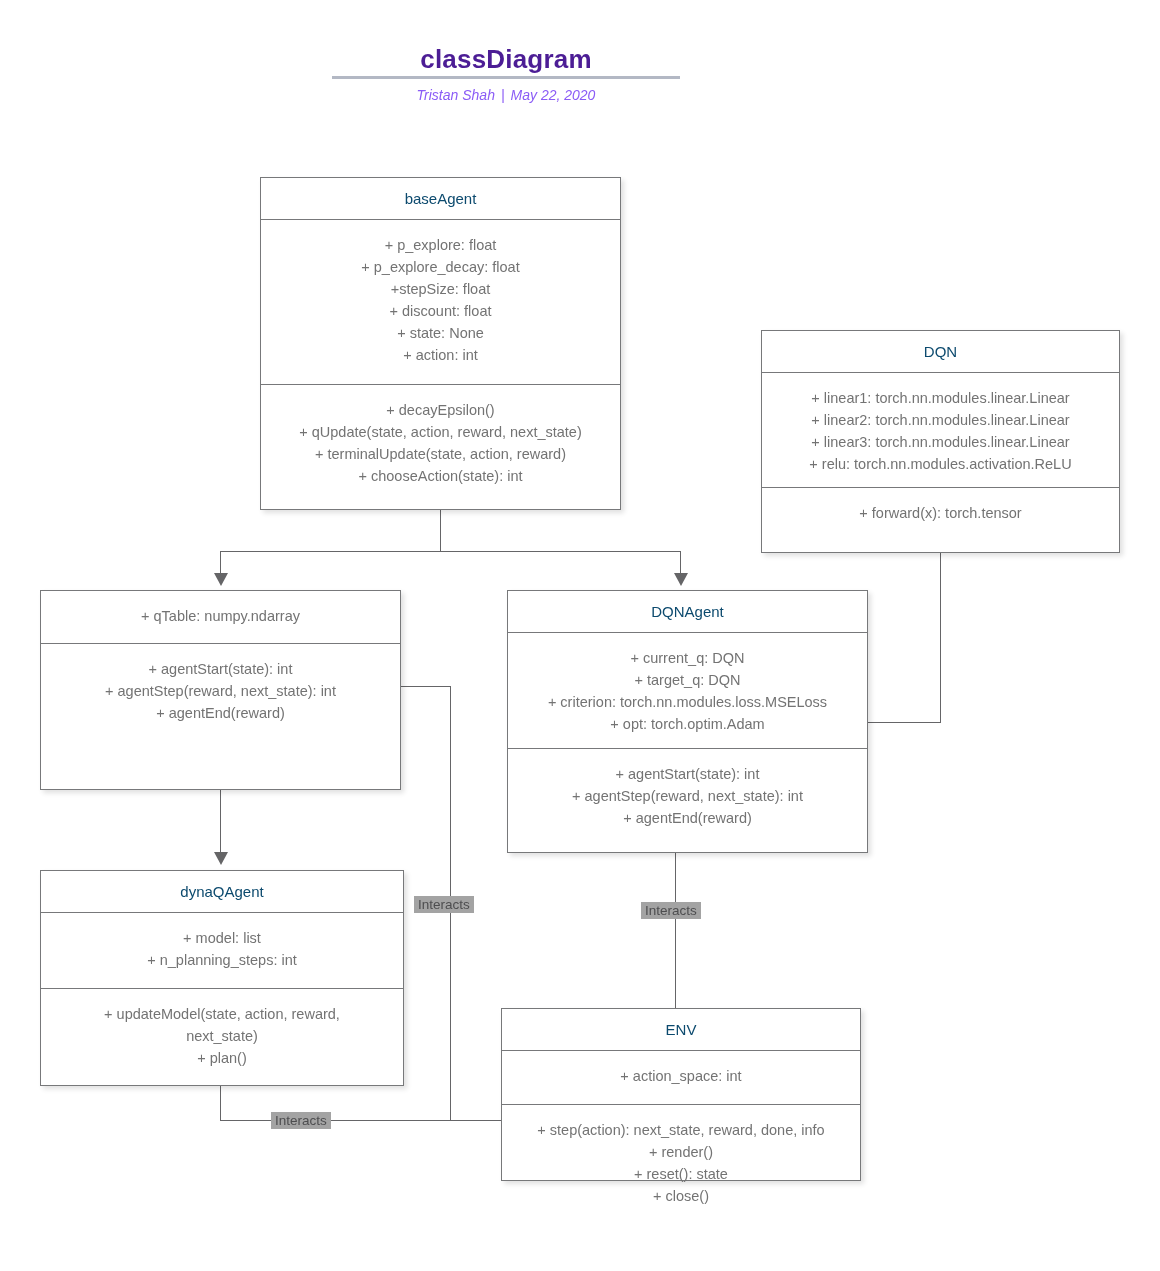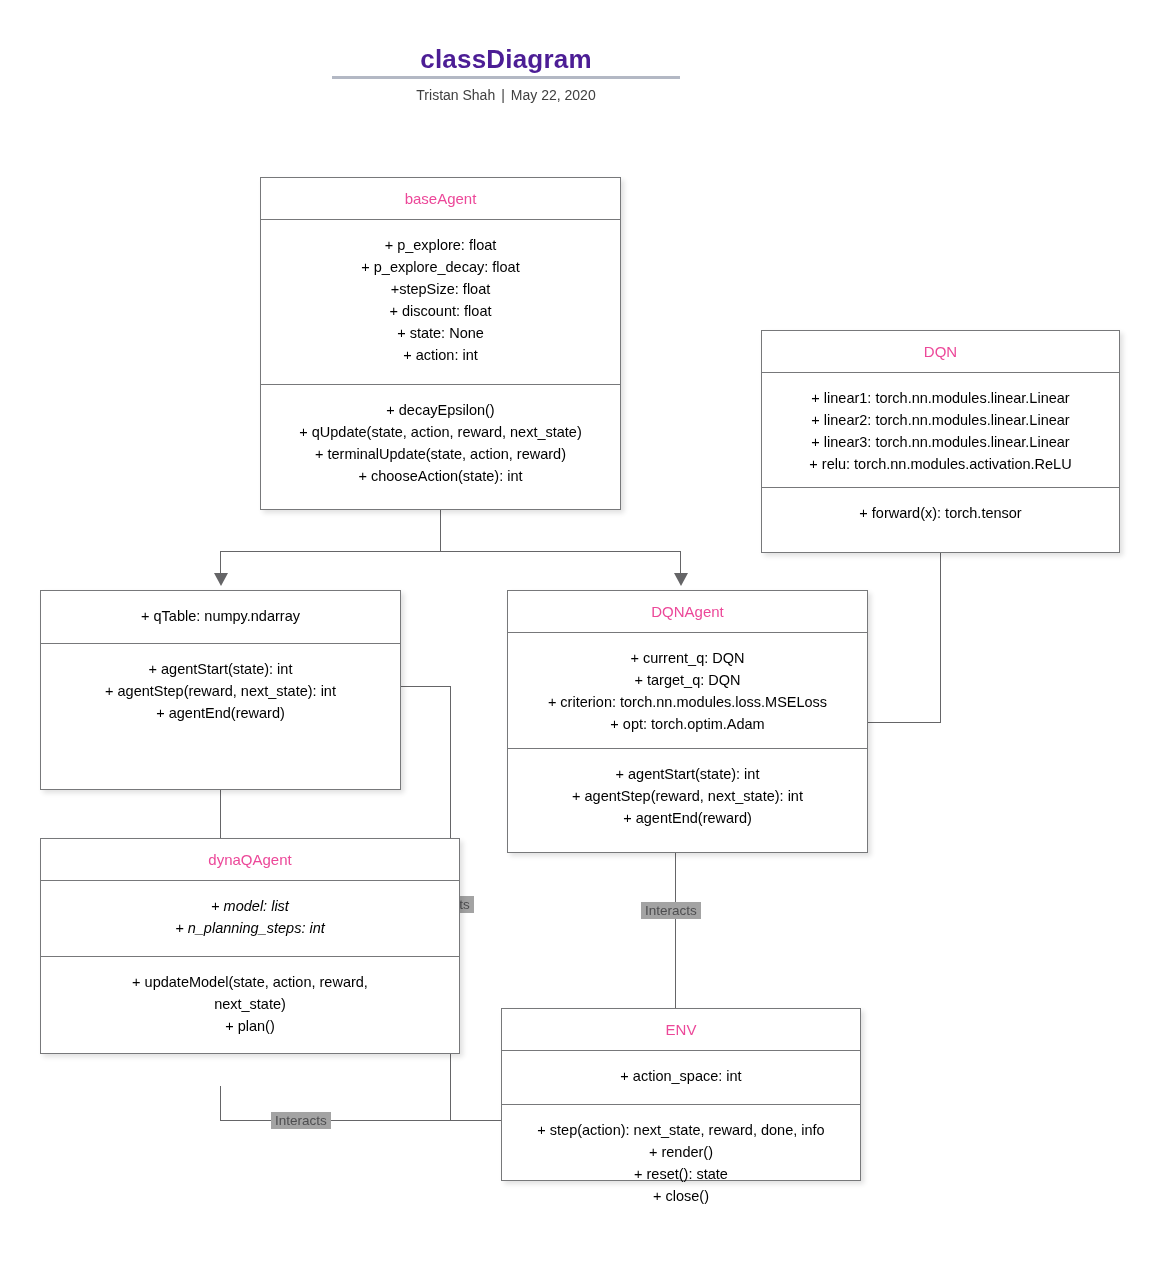--- a/index.html
+++ b/index.html
@@ -36,50 +36,51 @@
     height: 3px;
     background: #b3b8c4;
   }
   #doc-byline {
     position: absolute;
     left: 332px;
     top: 87px;
     width: 348px;
     text-align: center;
     font-size: 14px;
-    color: #404040;
+    color: #8b5cf6;
+    font-style: italic;
   }
   #doc-byline .sep { padding: 0 6px; }
 
   
   .uml-class {
     position: absolute;
     background: #ffffff;
     border: 1px solid #77787a;
     box-sizing: border-box;
     box-shadow: 3px 3px 5px rgba(0,0,0,0.12);
   }
   .uml-name {
     text-align: center;
     font-size: 15px;
-    color: #ec4899;
+    color: #0c4a6e;
     padding: 12px 6px 12px 6px;
     border-bottom: 1px solid #77787a;
     box-sizing: border-box;
   }
   .uml-compartment {
     padding: 14px 10px 14px 10px;
     box-sizing: border-box;
     border-bottom: 1px solid #77787a;
   }
   .uml-compartment:last-child { border-bottom: none; }
   .uml-line {
     text-align: center;
     font-size: 14.5px;
-    color: #000000;
+    color: #737373;
     line-height: 22px;
     white-space: pre-wrap;
   }
 
   
   .conn-v, .conn-h {
     position: absolute;
     background: #656567;
   }
   .conn-v { width: 1px; }
@@ -187,23 +188,23 @@
 + criterion: torch.nn.modules.loss.MSELoss
 + opt: torch.optim.Adam</div>
     </div>
     <div class="uml-compartment" style="height:100px;">
       <div class="uml-line">+ agentStart(state): int
 + agentStep(reward, next_state): int
 + agentEnd(reward)</div>
     </div>
   </div>
 
-  <div class="uml-class" style="left:40px; top:838px; width:420px; height:216px;">
+  <div class="uml-class" style="left:40px; top:870px; width:364px; height:216px;">
     <div class="uml-name">dynaQAgent</div>
-    <div class="uml-compartment" style="height:76px;font-style:italic;">
+    <div class="uml-compartment" style="height:76px;">
       <div class="uml-line">+ model: list
 + n_planning_steps: int</div>
     </div>
     <div class="uml-compartment" style="height:93px;">
       <div class="uml-line">+ updateModel(state, action, reward,
 next_state)
 + plan()</div>
     </div>
   </div>
 

